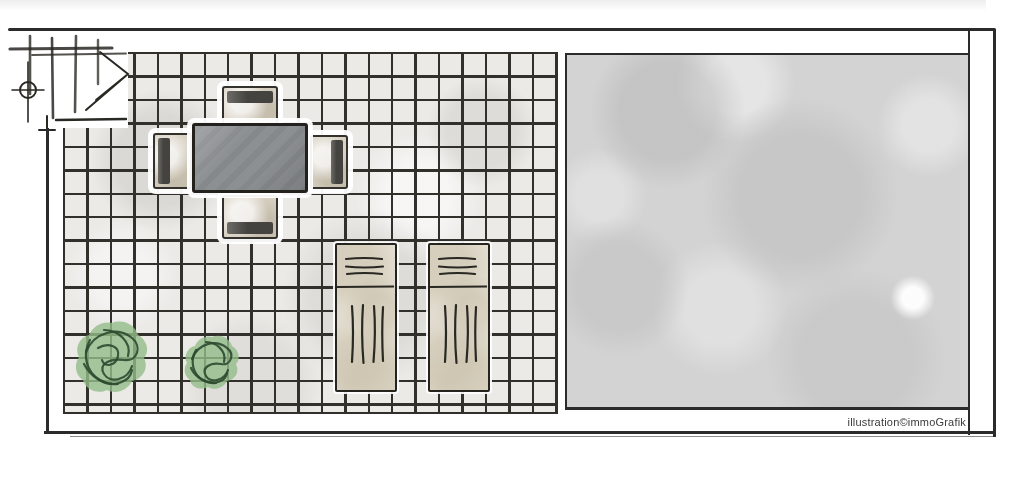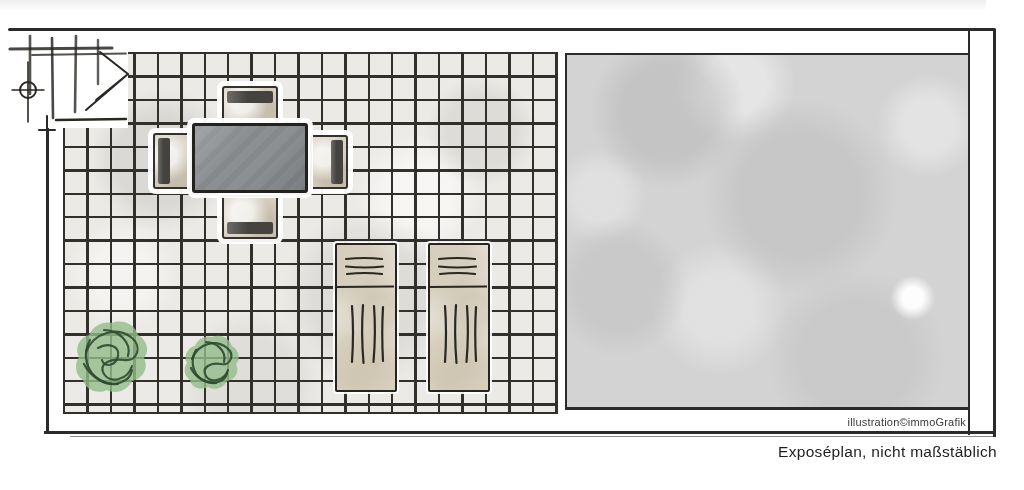--- a/index.html
+++ b/index.html
@@ -203,15 +203,14 @@
 
   <div class="line frame-top"></div>
   <div class="frame-top-wash"></div>
   <div class="line frame-right-outer"></div>
   <div class="line frame-right-inner"></div>
   <div class="line frame-bottom-main"></div>
   <div class="line frame-bottom-sub"></div>
   <div class="line frame-left"></div>
 
   <div class="credit">illustration©immoGrafik</div>
-  <div class="note">Exposéplan, nicht maßstäblich</div>
 
 </div>
 
 </body></html>

